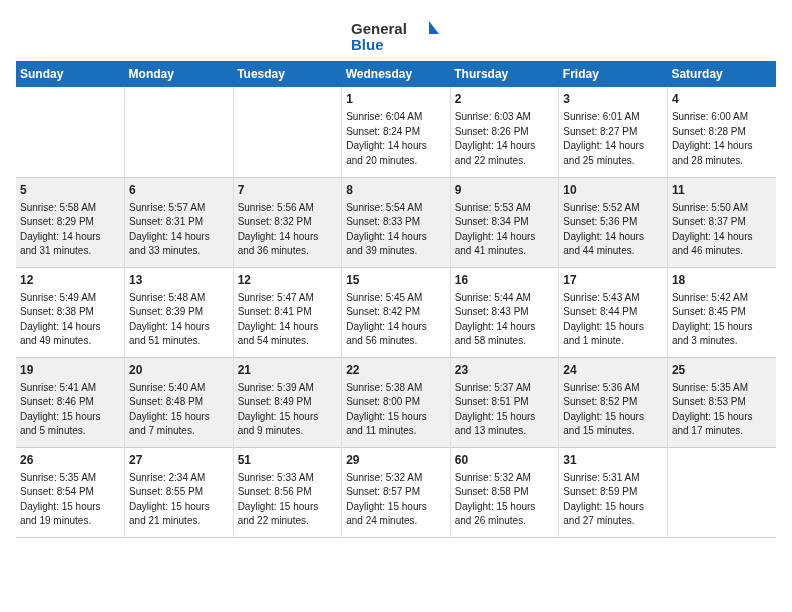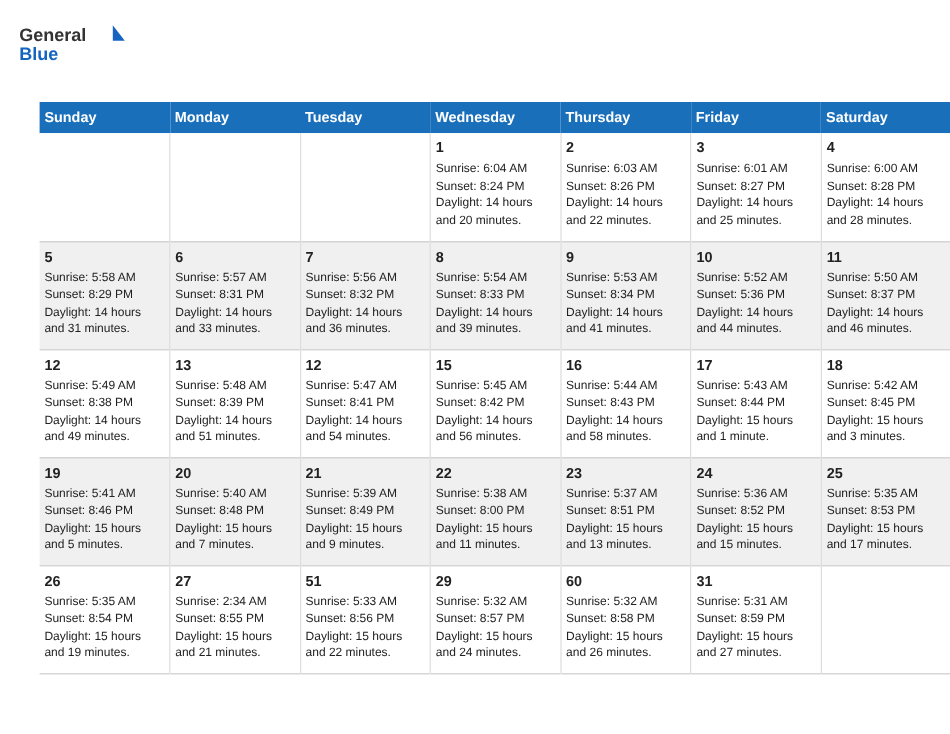--- a/index.html
+++ b/index.html
@@ -5,23 +5,23 @@
     * { box-sizing: border-box; margin: 0; padding: 0; }
     body {
       font-family: Arial, sans-serif;
       background: #fff;
       width: 792px;
       min-height: 612px;
       padding: 16px;
     }
     .header-area {
       display: flex;
-      justify-content: flex-start;
+      justify-content: center;
       align-items: flex-start;
-      margin-bottom: 24px;
+      margin-bottom: 0;
       text-decoration: underline;
     }
     .logo {
       display: flex;
       align-items: center;
       gap: 4px;
     }
     .title-area {
       text-align: right;
     }
@@ -31,21 +31,20 @@
       color: #333;
     }
     .subtitle {
       font-size: 15px;
       color: #444;
     }
     table {
       width: 100%;
       border-collapse: collapse;
       font-size: 11px;
-      margin-left: 17px;
     }
     thead tr {
       background-color: #1a6fba;
       color: white;
     }
     thead th {
       padding: 6px 4px;
       text-align: left;
       font-size: 12px;
       font-weight: bold;

